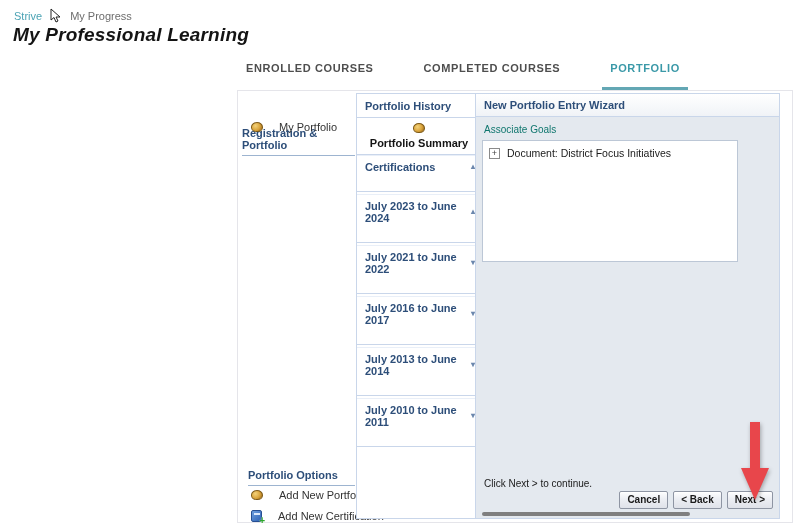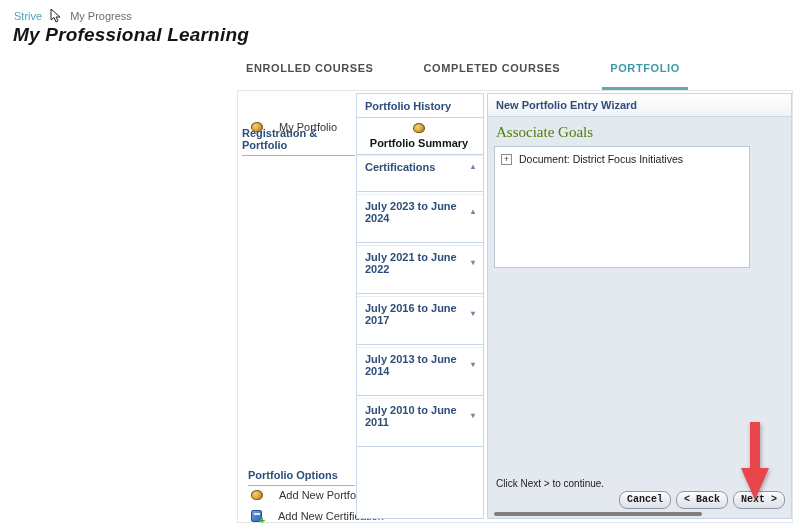--- a/index.html
+++ b/index.html
@@ -42,31 +42,31 @@
   .cert-icon::after { content:"+"; position:absolute; right:-4px; bottom:-5px; color:#2ca52c; font-size:10px; font-weight:700; text-shadow:0 0 1px #fff; }
 
   
   .history-panel { position:absolute; left:118px; top:2px; width:128px; height:426px; background:#fff; border:1px solid #c9d6ea; }
   .history-header { font-size:11px; font-weight:700; color:#2d4e79; padding:6px 8px 5px 8px; border-bottom:1px solid #c9d6ea; }
   .summary-row { display:flex; align-items:center; gap:4px; font-size:11px; font-weight:700; color:#141414; padding:5px 6px 5px 4px; border-bottom:1px solid #c9d6ea; cursor:pointer;flex-direction:column; }
   .section-row { display:flex; align-items:center; justify-content:space-between; font-size:11px; font-weight:700; color:#2d4e79; padding:5px 8px 18px 8px; border-bottom:1px solid #c9d6ea; border-top:1px solid #e9eff8; margin-bottom:2px; cursor:pointer; }
   .arrow-glyph { font-size:8px; color:#6b87ad; line-height:1; }
 
   
-  .wizard-panel { position:absolute; left:249px; top:2px; width:305px; height:426px; border:1px solid #c9d6ea; display:flex; flex-direction:column; background:#e4e9ef; }
+  .wizard-panel { position:absolute; left:237px; top:2px; width:305px; height:426px; border:1px solid #c9d6ea; display:flex; flex-direction:column; background:#e4e9ef; }
   .wizard-header { background:linear-gradient(#ffffff,#f0f3f7); border-bottom:1px solid #c9d6ea; padding:5px 8px; font-size:11px; font-weight:700; color:#2d4e79; }
   .wizard-body { position:relative; flex:1; }
-  .assoc-title { margin:7px 8px 5px 8px; font-size:15px; color:#4d7c0f;font-family:Liberation Serif, serif; }
+  .assoc-title { margin:7px 8px 5px 8px; font-size:10px; color:#0f766e; }
   .goals-box { margin-left:6px; width:256px; height:122px; background:#fff; border:1px solid #bcc7d6; }
   .tree-row { display:flex; align-items:center; gap:7px; padding:6px 6px; cursor:pointer; }
   .expand-box { width:11px; height:11px; border:1px solid #8a8a8a; background:#fff; font-size:9px; line-height:9px; text-align:center; color:#444; flex:0 0 auto; cursor:pointer; }
   .tree-label { font-size:10.5px; color:#1a1a1a; }
   .wizard-hint { position:absolute; left:8px; bottom:29px; font-size:10px; color:#1a1a1a; }
   .wizard-buttons { position:absolute; right:6px; bottom:9px; display:flex; gap:5px; }
-  .win-btn { font-family:Liberation Mono, monospace; font-size:10px; font-weight:600; color:#1a1a1a; padding:2px 7px 3px 7px; border:1px solid #8e95a3; border-radius:8px; background:linear-gradient(#fefefe,#eceef3 45%,#dfe2e9); box-shadow:0 1px 0 rgba(255,255,255,.8) inset; cursor:pointer; }
+  .win-btn { font-family:Liberation Sans, sans-serif; font-size:10px; font-weight:600; color:#1a1a1a; padding:2px 7px 3px 7px; border:1px solid #8e95a3; border-radius:2px; background:linear-gradient(#fefefe,#eceef3 45%,#dfe2e9); box-shadow:0 1px 0 rgba(255,255,255,.8) inset; cursor:pointer; }
   .hscroll-thumb { position:absolute; left:6px; bottom:2px; width:208px; height:4px; background:#7f7f7f; border-radius:2px; cursor:pointer; }
 
   
   .red-arrow { position:absolute; left:734px; top:420px; width:42px; height:84px; pointer-events:none; }
 </style>
 </head>
 <body>
 
 <div class="stage">
 

